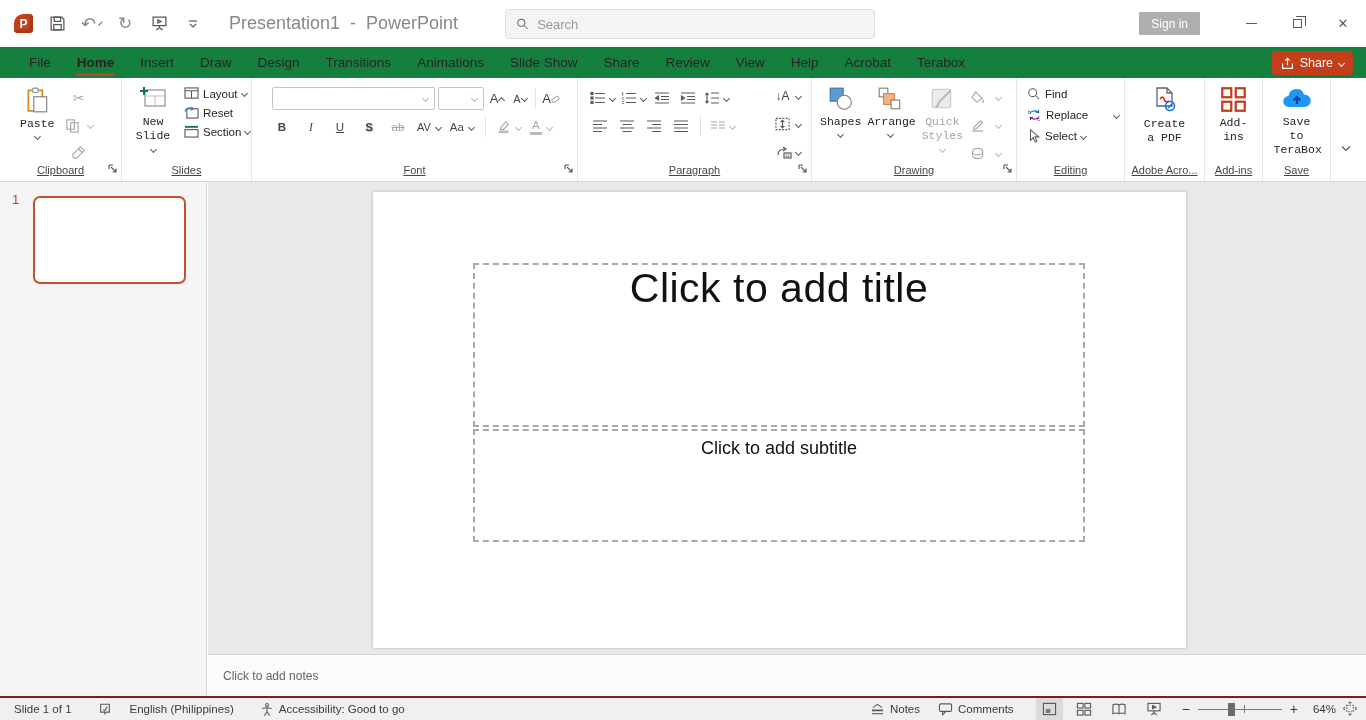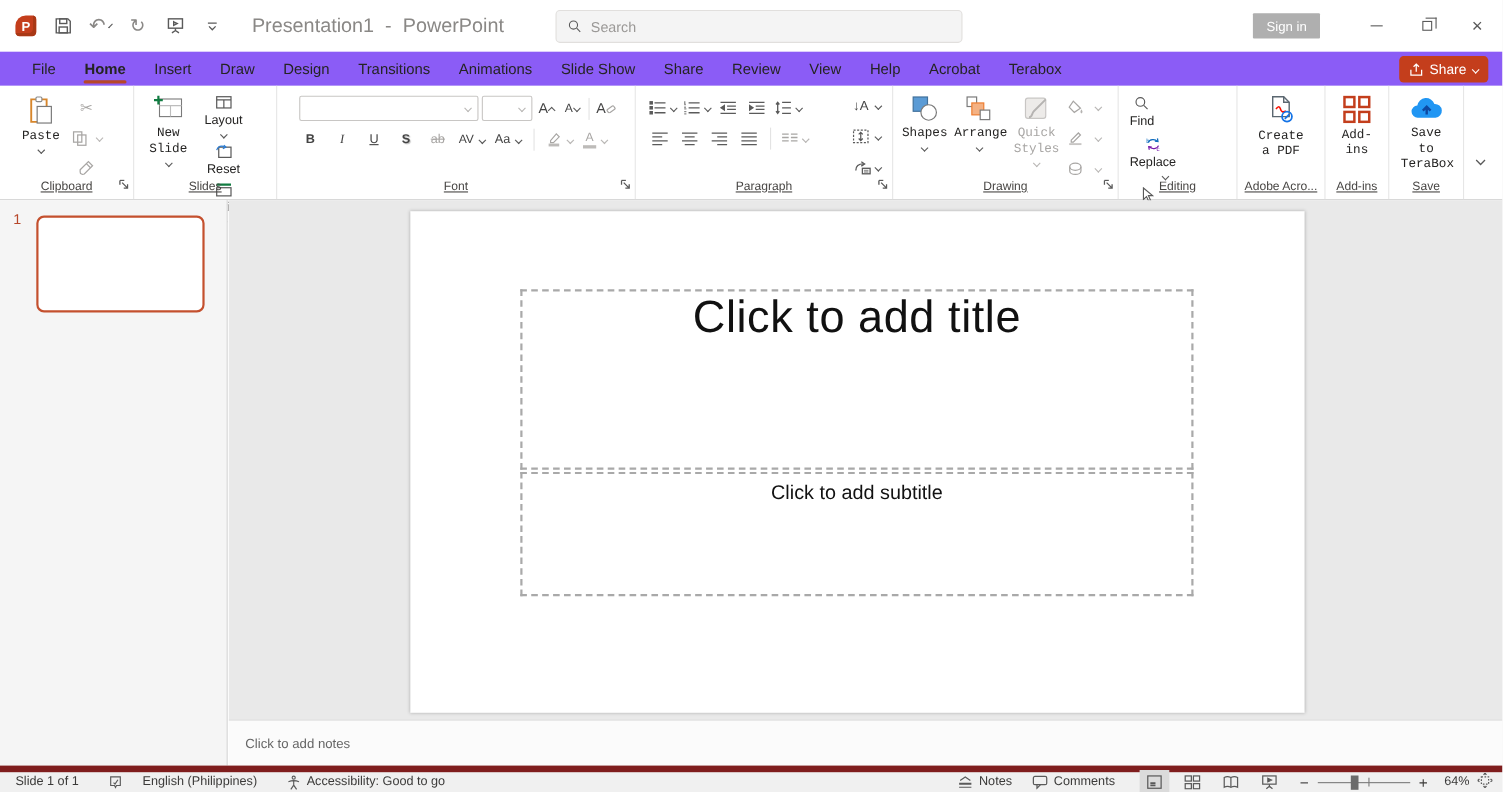--- a/index.html
+++ b/index.html
@@ -16,40 +16,40 @@
   .searchbox input { border:none; outline:none; background:transparent; font-size:13px; color:#666; width:100%; font-family:inherit; }
   .searchbox input::placeholder { color:#9B9997; }
   .winctl { position:absolute; right:0; top:0; height:47px; display:flex; align-items:center; }
   .signin { background:#AFAFAF; color:#fff; font-size:12px; height:23px; padding:0 12px; display:flex; align-items:center; border-radius:1px; margin-right:28px; }
   .wbtn { width:46px; height:47px; display:flex; align-items:center; justify-content:center; color:#5a5a5a; font-size:13px; }
   .min-line { width:11px; height:1px; background:#5a5a5a; }
   .restore-sq { position:relative; width:9px; height:9px; border:1px solid #5a5a5a; background:#fff; }
   .restore-sq::before { content:""; position:absolute; left:2px; top:-4px; width:9px; height:9px; border:1px solid #5a5a5a; border-left:none; border-bottom:none; }
 
   
-  .menubar { position:absolute; top:47px; left:0; right:0; height:31px; background:#8b5cf6; display:flex; align-items:stretch; padding-left:16px;text-align:right; }
+  .menubar { position:absolute; top:47px; left:0; right:0; height:31px; background:#15803d; display:flex; align-items:stretch; padding-left:16px;text-align:right; }
   .mtab { position:relative; display:flex; align-items:center; padding:0 13px; font-size:13.5px; color:#252423; cursor:default; }
   .mtab.active { font-weight:600; }
   .mtab.active::after { content:""; position:absolute; left:12px; right:12px; bottom:2px; height:3px; background:#B7472A; border-radius:2px; }
   .share-btn { position:absolute; right:13px; top:4px; height:24px; background:#C43E1C; color:#fff; border-radius:4px; display:flex; align-items:center; gap:6px; padding:0 9px; font-size:12.5px; }
   .share-btn .chev { border-color:#fff; }
 
   
   .ribbon { position:absolute; top:78px; left:0; right:0; height:104px; background:#fff; border-bottom:1px solid #D4D4D4; font-size:11.5px; }
   .rgroup { position:absolute; top:0; height:103px; border-right:1px solid #E6E6E6; }
   .glabel { position:absolute; bottom:5px; left:0; right:0; text-align:center; font-size:11px; color:#484644;text-decoration:underline; }
   .launcher { position:absolute; right:4px; bottom:6px; }
   .bigbtn { display:flex; flex-direction:column; align-items:center; text-align:center; gap:3px; padding-top:8px; line-height:1.2; color:#252423; }
   .bigbtn .lbl { max-width:46px;font-family:Liberation Mono, monospace; }
   .chev { display:inline-block; width:5px; height:5px; border-right:1.2px solid #5a5a5a; border-bottom:1.2px solid #5a5a5a; transform:rotate(45deg); vertical-align:middle; }
   .chev.dis { border-color:#B9B7B5; }
   .sbtn { display:inline-flex; align-items:center; justify-content:center; min-width:20px; height:20px; color:#444; }
   .vsep { width:1px; height:20px; background:#E3E3E3; margin:0 2px; align-self:center; }
   .dis { color:#A8A6A4 !important; }
-  .rowitem { display:flex; align-items:center; gap:4px; font-size:11.5px; color:#252423;flex-direction:column; }
+  .rowitem { display:flex; align-items:center; gap:4px; font-size:11.5px; color:#252423; }
   svg.ic { stroke:#5A5A5A; fill:none; stroke-width:1.2; }
   svg.ic.gray { stroke:#A8A6A4; }
 
   
   .combo { height:23px; border:1px solid #C8C6C4; background:#fff; border-radius:2px; display:flex; align-items:center; justify-content:flex-end; padding:0 6px; }
 
   
   .sidebar { position:absolute; top:182px; left:0; width:207px; bottom:24px; background:#F5F5F5; border-right:1px solid #D6D6D6; }
   .thumb-num { position:absolute; left:12px; top:10px; font-size:13px; color:#B7472A; }
   .thumb { position:absolute; left:33px; top:14px; width:153px; height:88px; background:#fff; border:2.5px solid #C4502E; border-radius:7px; }
@@ -57,21 +57,21 @@
   .slide { position:absolute; left:165px; top:10px; width:813px; height:456px; background:#fff; box-shadow:0 0 3px rgba(0,0,0,0.25); }
   .ph { position:absolute; border:2px dashed #A9A9A9; }
   .ph.title { left:100px; top:71px; width:612px; height:164px; display:flex; align-items:flex-start; justify-content:center; padding-bottom:10px; }
   .ph.title span { font-size:41px; font-weight:300; color:#111; letter-spacing:0.5px; }
   .ph.subtitle { left:100px; top:237px; width:612px; height:113px; display:flex; align-items:flex-start; justify-content:center; padding-top:7px; }
   .ph.subtitle span { font-size:18px; color:#111; }
   .notesbar { position:absolute; left:208px; right:0; top:654px; height:42px; background:#FBFBFB; border-top:1px solid #D6D6D6; display:flex; align-items:center; padding-left:15px; }
   .notesbar span { font-size:12px; color:#666; }
 
   
-  .statusbar { position:absolute; left:0; right:0; bottom:0; height:24px; background:#F0F0F0; border-top:6px solid #7f1d1d; display:flex; align-items:center; font-size:11.5px; color:#3B3A39; padding:0 8px 0 14px; }
+  .statusbar { position:absolute; left:0; right:0; bottom:0; height:24px; background:#F0F0F0; border-top:2px solid #7f1d1d; display:flex; align-items:center; font-size:11.5px; color:#3B3A39; padding:0 8px 0 14px; }
   .sb-item { display:flex; align-items:center; gap:5px; margin-right:26px; }
   .sb-right { margin-left:auto; display:flex; align-items:center; }
   .vbtn { width:27px; height:22px; display:flex; align-items:center; justify-content:center; }
   .vbtn.active { background:#DBDBDB; }
   .ztrack { position:relative; width:84px; height:1px; background:#7A7A7A; margin:0 8px; }
   .zthumb { position:absolute; left:36%; top:-6px; width:7px; height:13px; background:#6b6b6b; }
   .ztick { position:absolute; left:55%; top:-3.5px; width:1px; height:8px; background:#7A7A7A; }
   .zlabel { width:34px; text-align:right; margin:0 6px 0 4px; }
 </style>
 </head>

